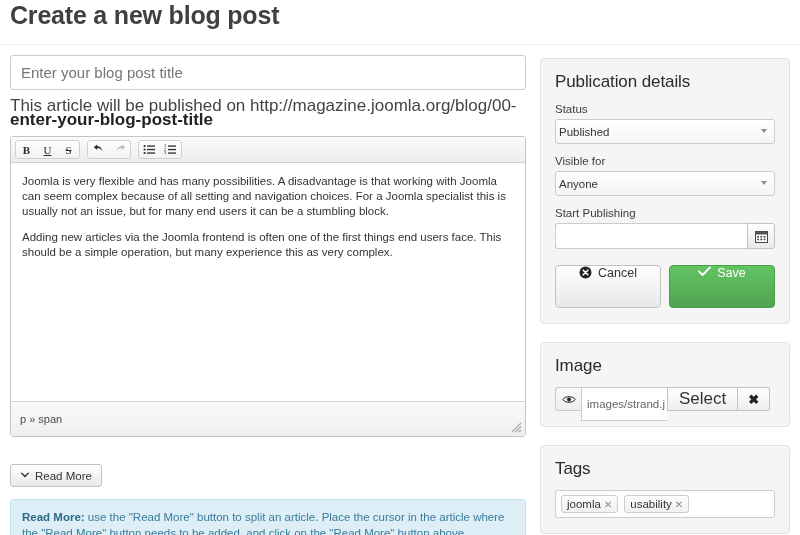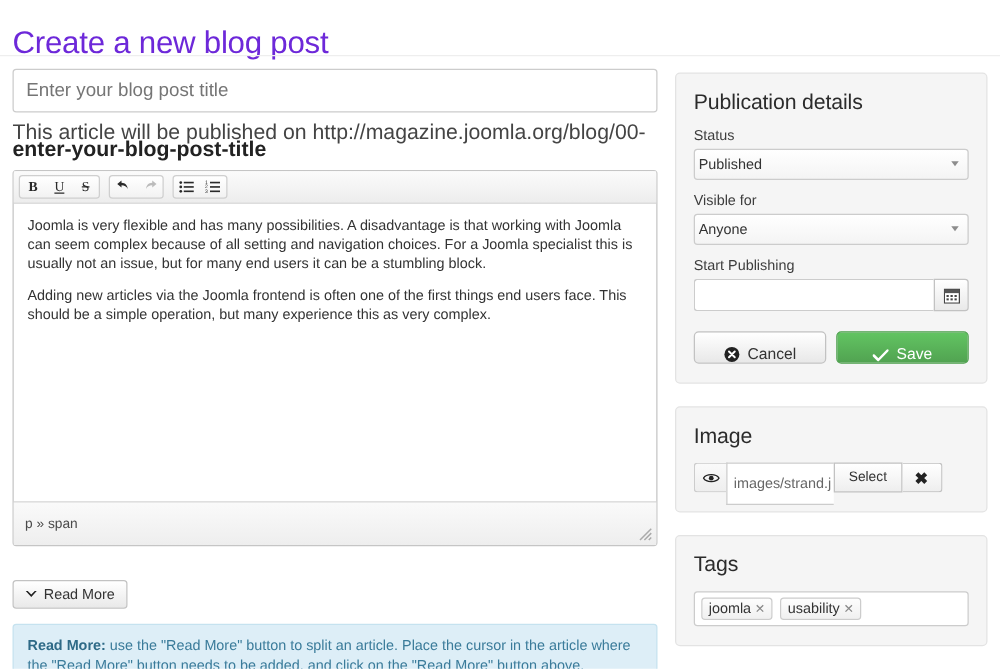--- a/index.html
+++ b/index.html
@@ -8,22 +8,22 @@
     width: 800px; height: 535px;
     background: #ffffff;
     font-family: "Liberation Sans", sans-serif;
     color: #333333;
     overflow: hidden;
   }
   .page { position: relative; width: 800px; height: 535px; }
 
   
   .page-title {
-    position: absolute; left: 10px; top: 19px;
-    font-size: 25px; font-weight: 400; color: #6d28d9;
+    position: absolute; left: 10px; top: 0;
+    font-size: 25px; font-weight: 700; color: #404040;
     letter-spacing: -0.2px; line-height: 30px;
   }
   .title-rule {
     position: absolute; left: 0; top: 44px; width: 800px; height: 1px;
     background: #eeeeee;
   }
 
   
   .left-col { position: absolute; left: 10px; top: 55px; width: 516px; }
 
@@ -151,22 +151,22 @@
   .date-btn {
     width: 28px; height: 26px;
     border: 1px solid #c2c2c2; border-radius: 0 3px 3px 0;
     background: linear-gradient(to bottom, #ffffff, #e9e9e9);
     display: flex; align-items: center; justify-content: center;
     cursor: pointer;
   }
 
   .btn-row { display: flex; gap: 8px; }
   .btn {
-    flex: 1; height: 26px;
-    display: flex; align-items: flex-end; justify-content: center; gap: 6px;
+    flex: 1; height: 43px;
+    display: flex; align-items: flex-start; justify-content: center; gap: 6px;
     border-radius: 4px; font-size: 12.5px; cursor: pointer;
     font-family: "Liberation Sans", sans-serif;
   }
   .btn-cancel {
     border: 1px solid #c2c2c2;
     background: linear-gradient(to bottom, #ffffff, #e8e8e8);
     color: #333333;
   }
   .btn-save {
     border: 1px solid #4a9e4a;
@@ -185,21 +185,21 @@
   }
   .media-path {
     width: 86px; border: 1px solid #cccccc; border-right: none;
     background: #ffffff; font-size: 11.5px; color: #666666;
     padding: 16px 5px; display: flex; align-items: center;
     overflow: hidden; white-space: nowrap;
   }
   .media-select {
     padding: 0 11px; border: 1px solid #c2c2c2;
     background: linear-gradient(to bottom, #ffffff, #eeeeee);
-    font-size: 11px; color: #333333;
+    font-size: 17px; color: #333333;
     display: flex; align-items: center; cursor: pointer;
   }
   .media-clear {
     width: 32px; border: 1px solid #c2c2c2; border-left: none;
     border-radius: 0 3px 3px 0;
     background: linear-gradient(to bottom, #ffffff, #eeeeee);
     display: flex; align-items: center; justify-content: center;
     font-size: 13px; font-weight: bold; color: #222222; cursor: pointer;
   }
 

